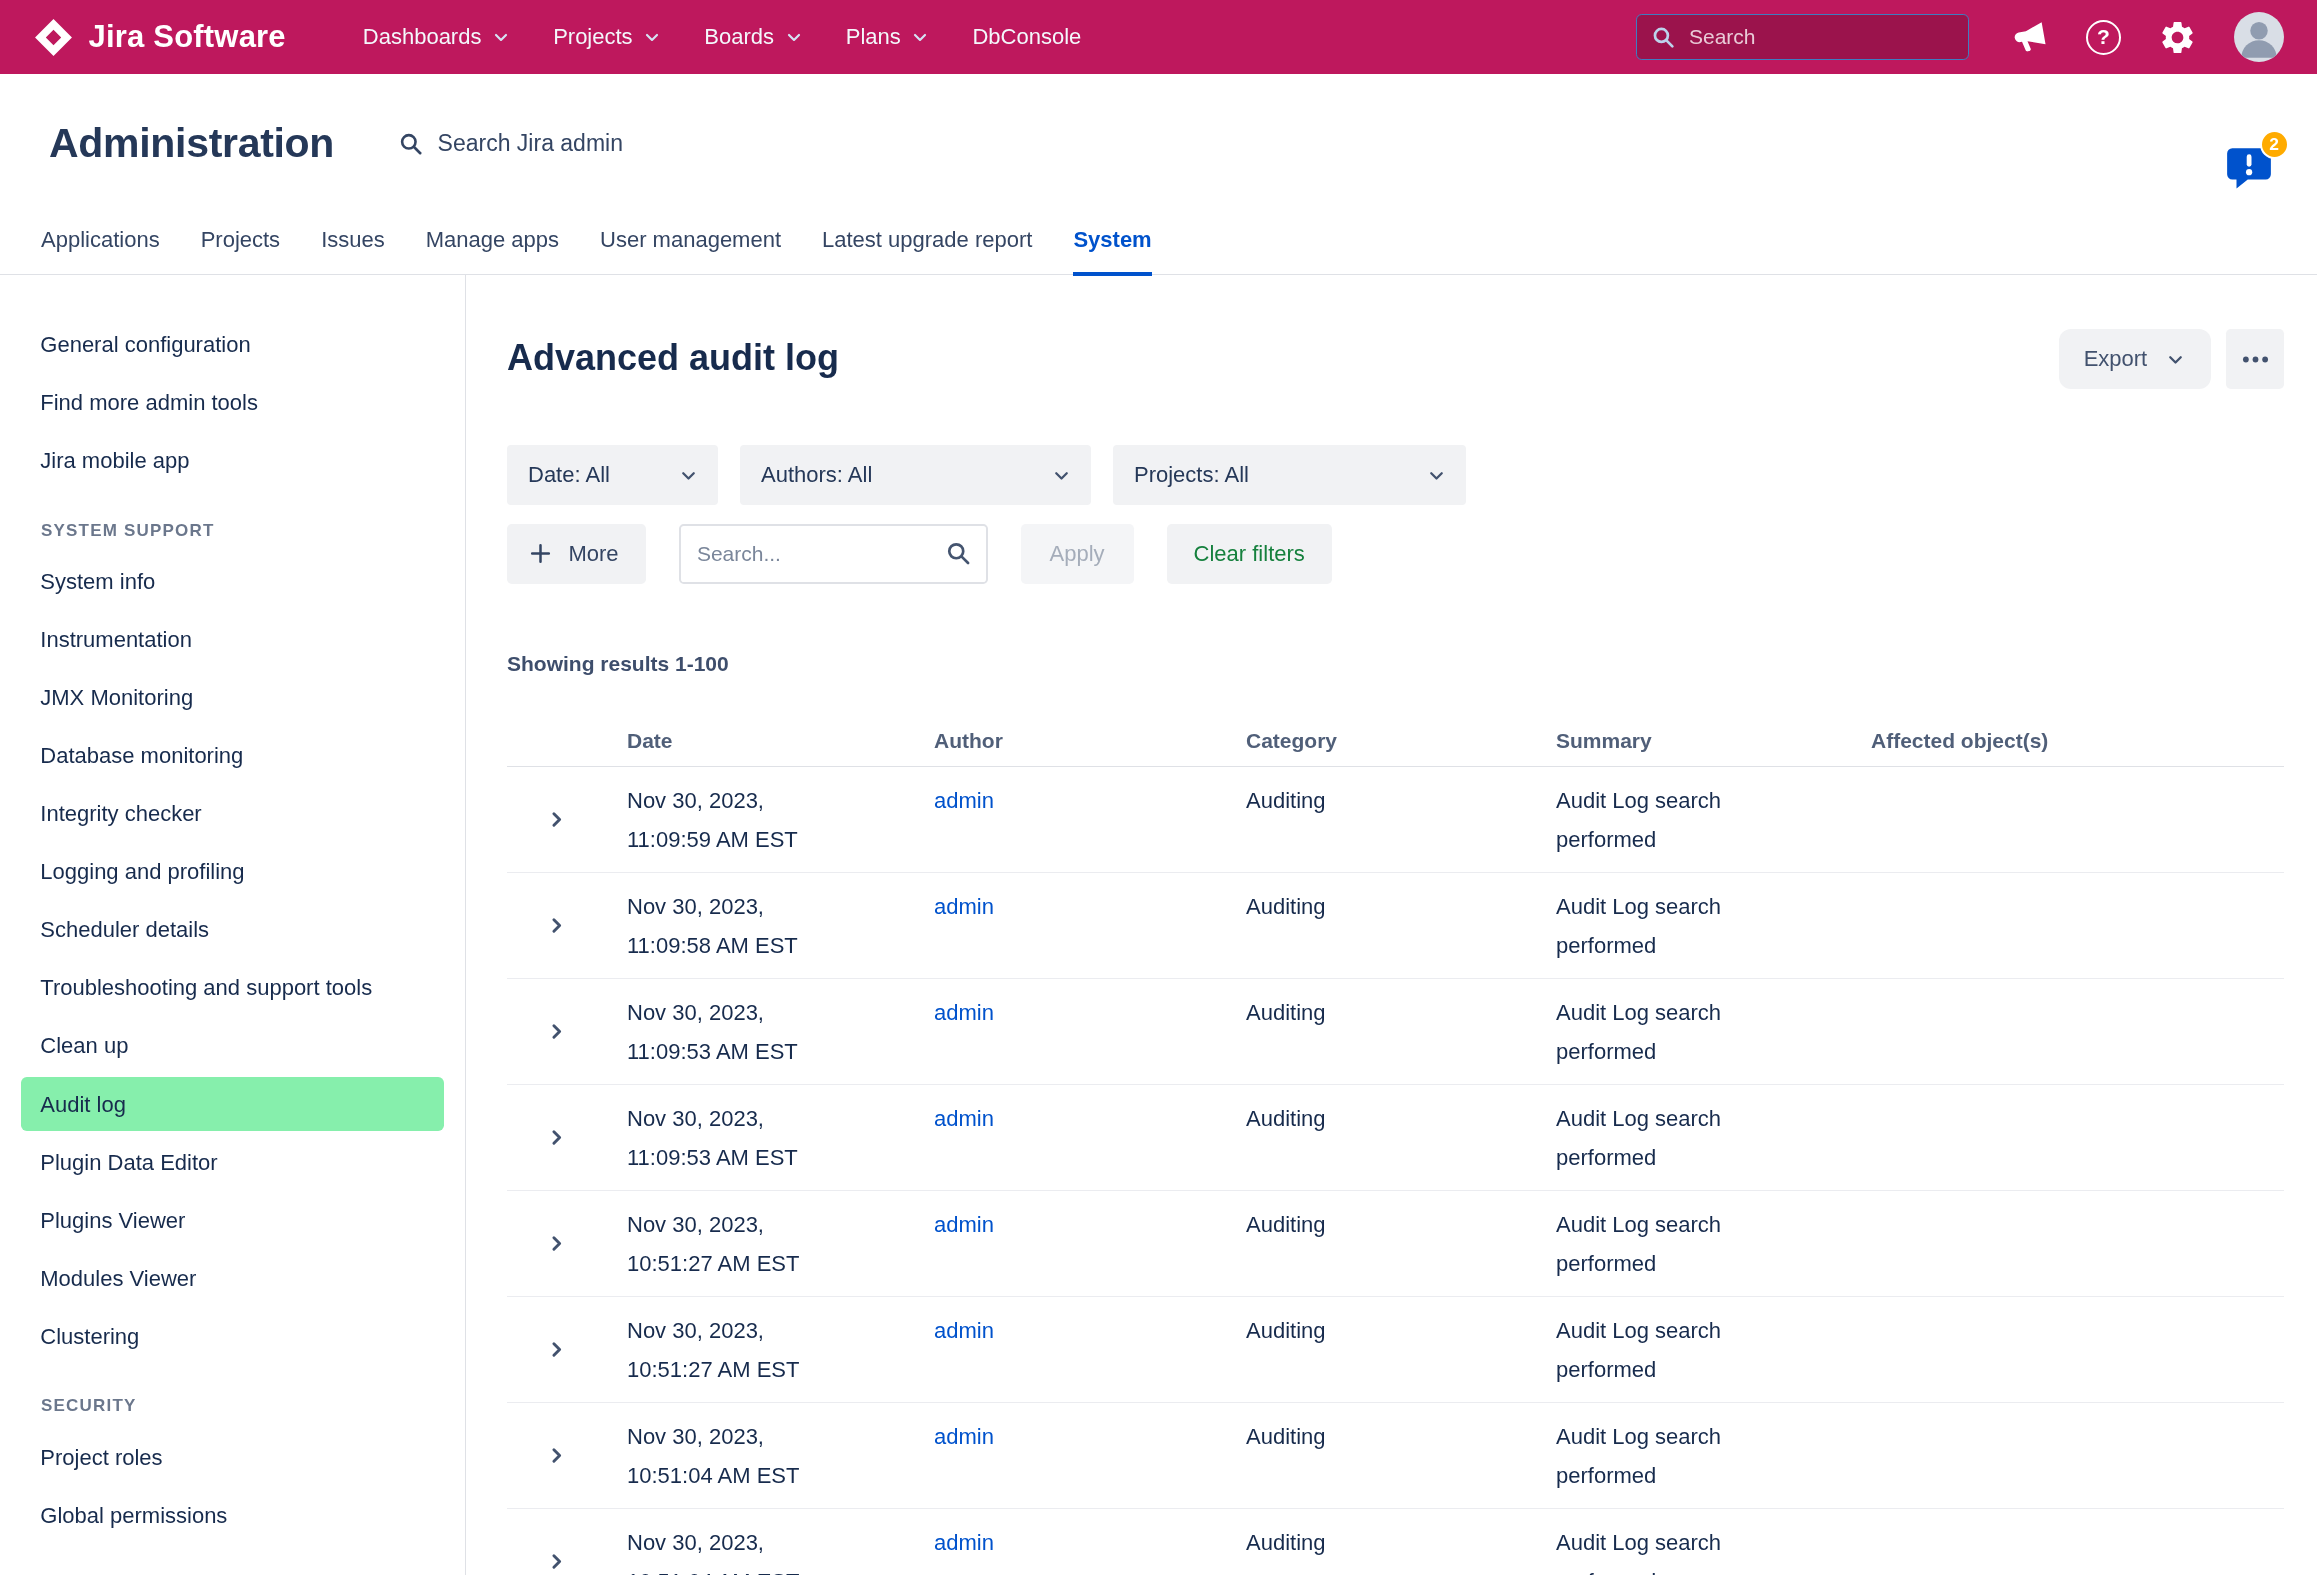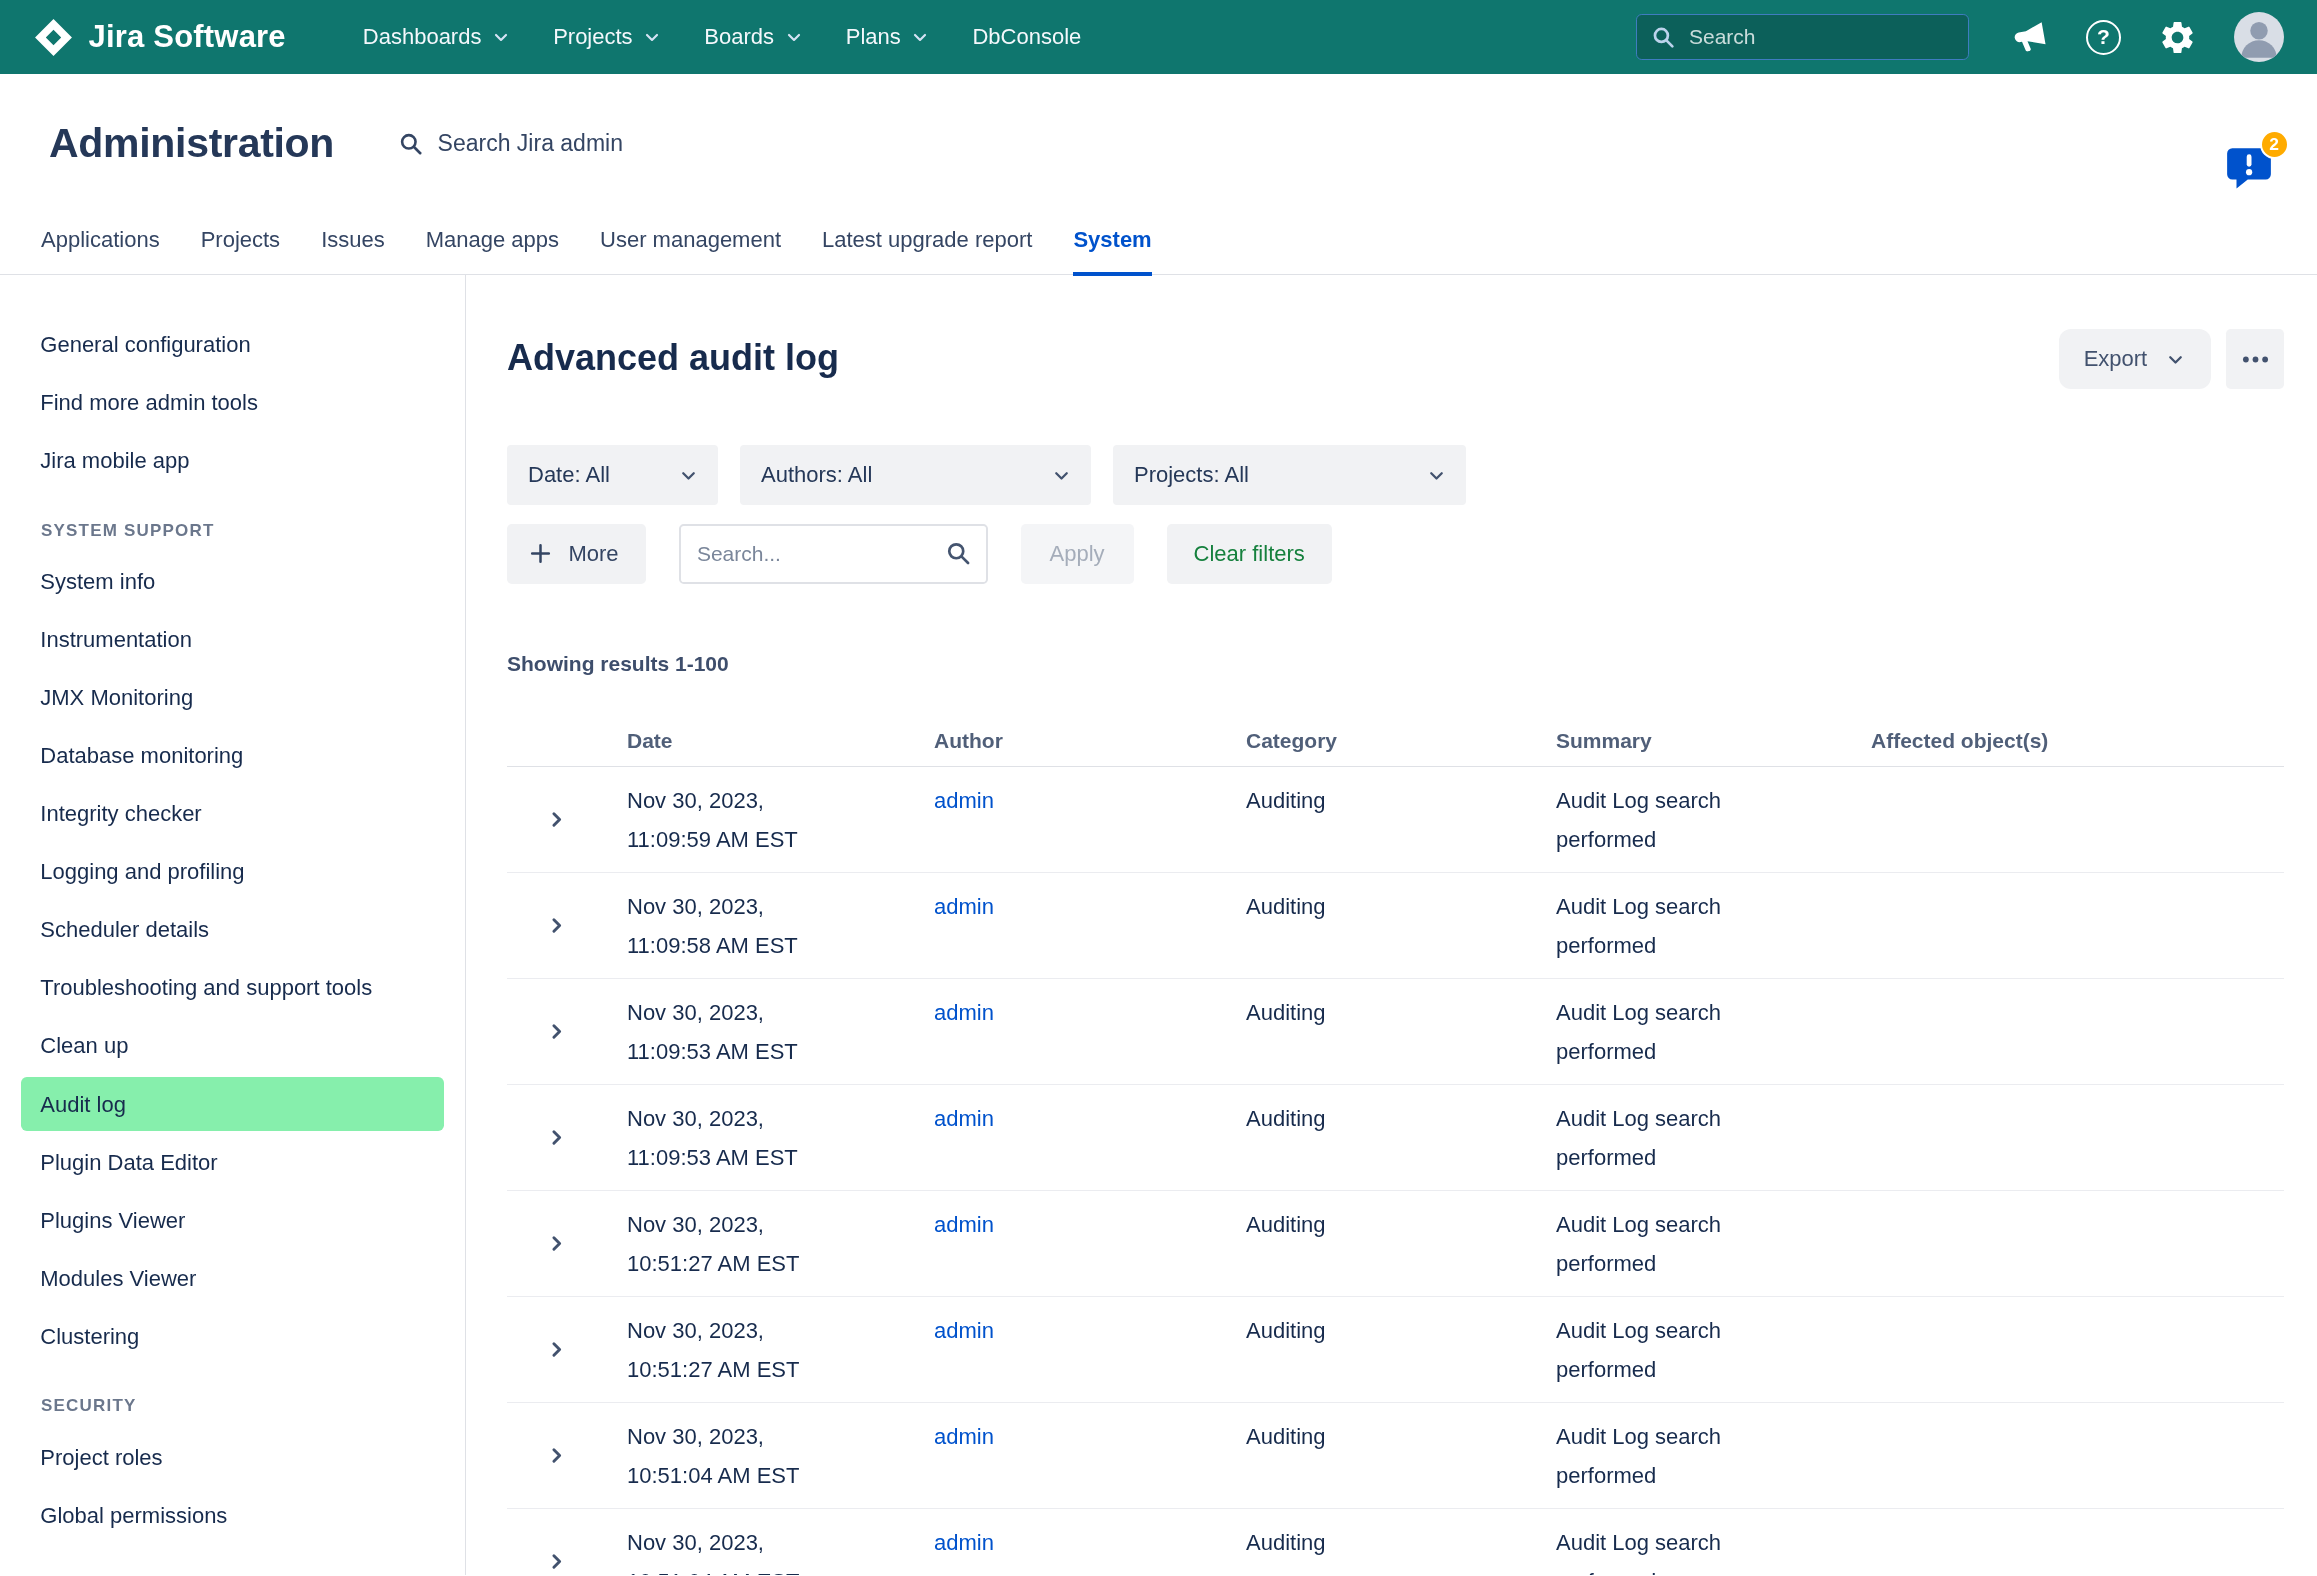--- a/index.html
+++ b/index.html
@@ -7,21 +7,21 @@
   body {
     font-family: "Liberation Sans", sans-serif;
     color: #172B4D;
     background: #ffffff;
   }
   svg { display: block; }
 
   
   .topnav {
     height: 74px;
-    background: #0f766e;
+    background: #be185d;
     display: flex;
     align-items: center;
     padding: 0 33px;
   }
   .brand { display: flex; align-items: center; gap: 14.5px; color: #fff; cursor: pointer; }
   .brand-text { font-size: 31px; font-weight: 700; letter-spacing: 0.2px; white-space: nowrap; }
   .nav-menu { display: flex; gap: 42px; margin-left: 77px; align-items: center; }
   .nav-item {
     display: flex; align-items: center; gap: 9.7px;
     color: #f4f8fc; font-size: 22px; font-weight: 500; cursor: pointer; white-space: nowrap;

